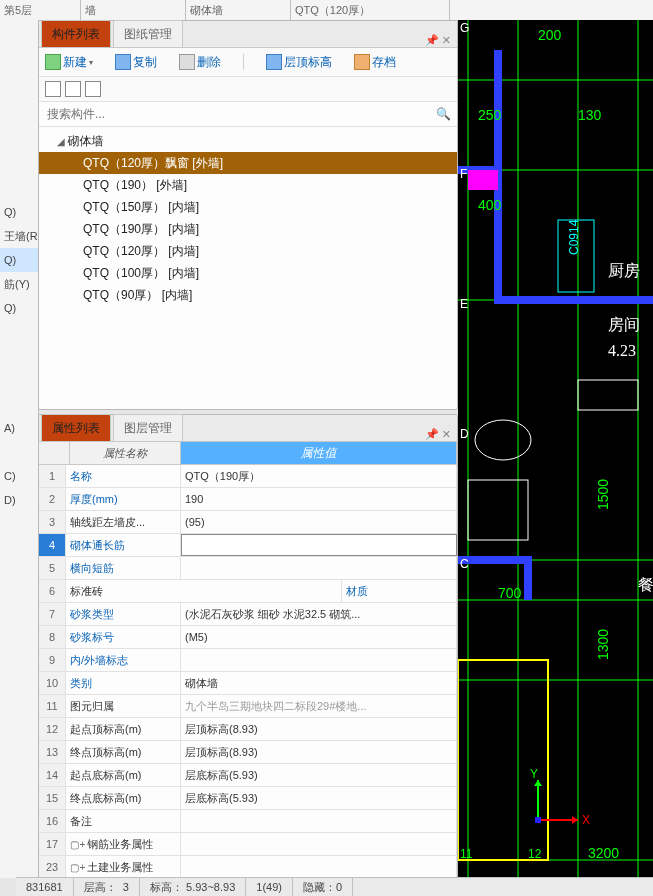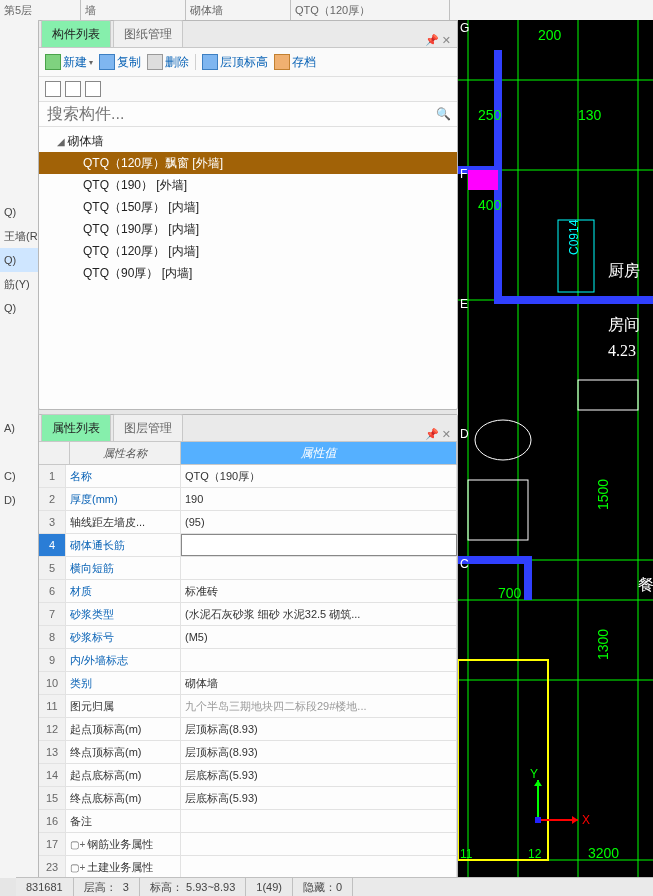--- a/index.html
+++ b/index.html
@@ -15,33 +15,33 @@
   .leftbar .item.sel{background:#cfe6ff;}
 
   
   .mid{position:absolute;left:38px;top:20px;width:420px;bottom:18px;display:flex;flex-direction:column;}
 
   
   .panel{background:#fdfdfd;border:1px solid #b8b8b8;border-radius:2px;display:flex;flex-direction:column;}
   #complist{flex:0 0 388px;}
   .tabs{display:flex;height:26px;background:#eaeaea;border-bottom:1px solid #c8c8c8;align-items:flex-end;}
   .tab{height:26px;line-height:26px;padding:0 10px;border:1px solid #c8c8c8;border-bottom:none;background:#f0f0f0;color:#666;border-radius:2px 2px 0 0;margin-left:2px;}
-  .tab.active{background:#86efac;color:#222;}
+  .tab.active{background:#c2410c;color:#222;}
   .pin{margin-left:auto;margin-right:6px;color:#888;font-size:11px;}
-  .toolbar{display:flex;align-items:center;gap:6px;height:28px;padding:0 6px;border-bottom:1px solid #e0e0e0;background:#fafafa;color:#0a63b6;}
+  .toolbar{display:flex;align-items:center;gap:22px;height:28px;padding:0 6px;border-bottom:1px solid #e0e0e0;background:#fafafa;color:#0a63b6;}
   .toolbar .tbtn{display:flex;align-items:center;gap:2px;cursor:pointer;}
   .toolbar .sep{width:1px;height:16px;background:#d0d0d0;}
   .tbtn .ico{width:14px;height:14px;display:inline-block;border:1px solid #888;background:#fff;}
   .ico.green{background:#7fd27f;border-color:#4aa24a;}
   .ico.blue{background:#7fb6f0;border-color:#3d7fc2;}
   .ico.orange{background:#f0b070;border-color:#c28030;}
   .ico.gray{background:#ddd;border-color:#999;}
   .tbtn .drop{font-size:8px;color:#666;}
   .searchbar{display:flex;height:24px;border-bottom:1px solid #e0e0e0;align-items:center;padding:0 6px;}
-  .searchbar input{flex:1;border:none;outline:none;background:transparent;color:#1d4ed8;font-size:16px;}
+  .searchbar input{flex:1;border:none;outline:none;background:transparent;color:#1d4ed8;font-size:12px;}
   .searchbar .mag{color:#2a7dd6;}
   .treewrap{flex:1;overflow:auto;padding:4px 0;}
   .treewrap .group{padding:2px 6px 2px 18px;color:#222;}
   .treewrap .group::before{content:"▸ ";color:#666;font-size:10px;}
   .treewrap .group.open::before{content:"◢ ";}
   .treewrap .node{display:block;height:22px;line-height:22px;padding-left:44px;color:#222;}
   .treewrap .node.sel{background:#a16207;color:#fff;}
 
   
   #proppanel{flex:1;margin-top:4px;}
@@ -153,20 +153,21 @@
         <span class="mag">🔍</span>
       </div>
       <div class="treewrap">
         <div class="group open">砌体墙</div>
         <div id="tree-items">
             <div class="node sel">QTQ（120厚）飘窗  [外墙]</div>
             <div class="node">QTQ（190） [外墙]</div>
             <div class="node">QTQ（150厚） [内墙]</div>
             <div class="node">QTQ（190厚） [内墙]</div>
             <div class="node">QTQ（120厚） [内墙]</div>
+            <div class="node">QTQ（100厚） [内墙]</div>
             <div class="node">QTQ（90厚） [内墙]</div>
           </div>
       </div>
     </div>
 
     <div class="panel" id="proppanel">
       <div class="tabs">
         <div class="tab active">属性列表</div>
         <div class="tab">图层管理</div>
         <span class="pin">📌 ✕</span>
@@ -198,22 +199,22 @@
               <div class="c name"><span>砌体通长筋</span></div>
               <div class="c val"></div>
             </div>
             <div class="row">
               <div class="c num">5</div>
               <div class="c name"><span>横向短筋</span></div>
               <div class="c val"></div>
             </div>
             <div class="row">
               <div class="c num">6</div>
+              <div class="c val">标准砖</div>
               <div class="c name"><span>材质</span></div>
-              <div class="c val">标准砖</div>
             </div>
             <div class="row">
               <div class="c num">7</div>
               <div class="c name"><span>砂浆类型</span></div>
               <div class="c val">(水泥石灰砂浆 细砂 水泥32.5 砌筑...</div>
             </div>
             <div class="row">
               <div class="c num">8</div>
               <div class="c name"><span>砂浆标号</span></div>
               <div class="c val">(M5)</div>

